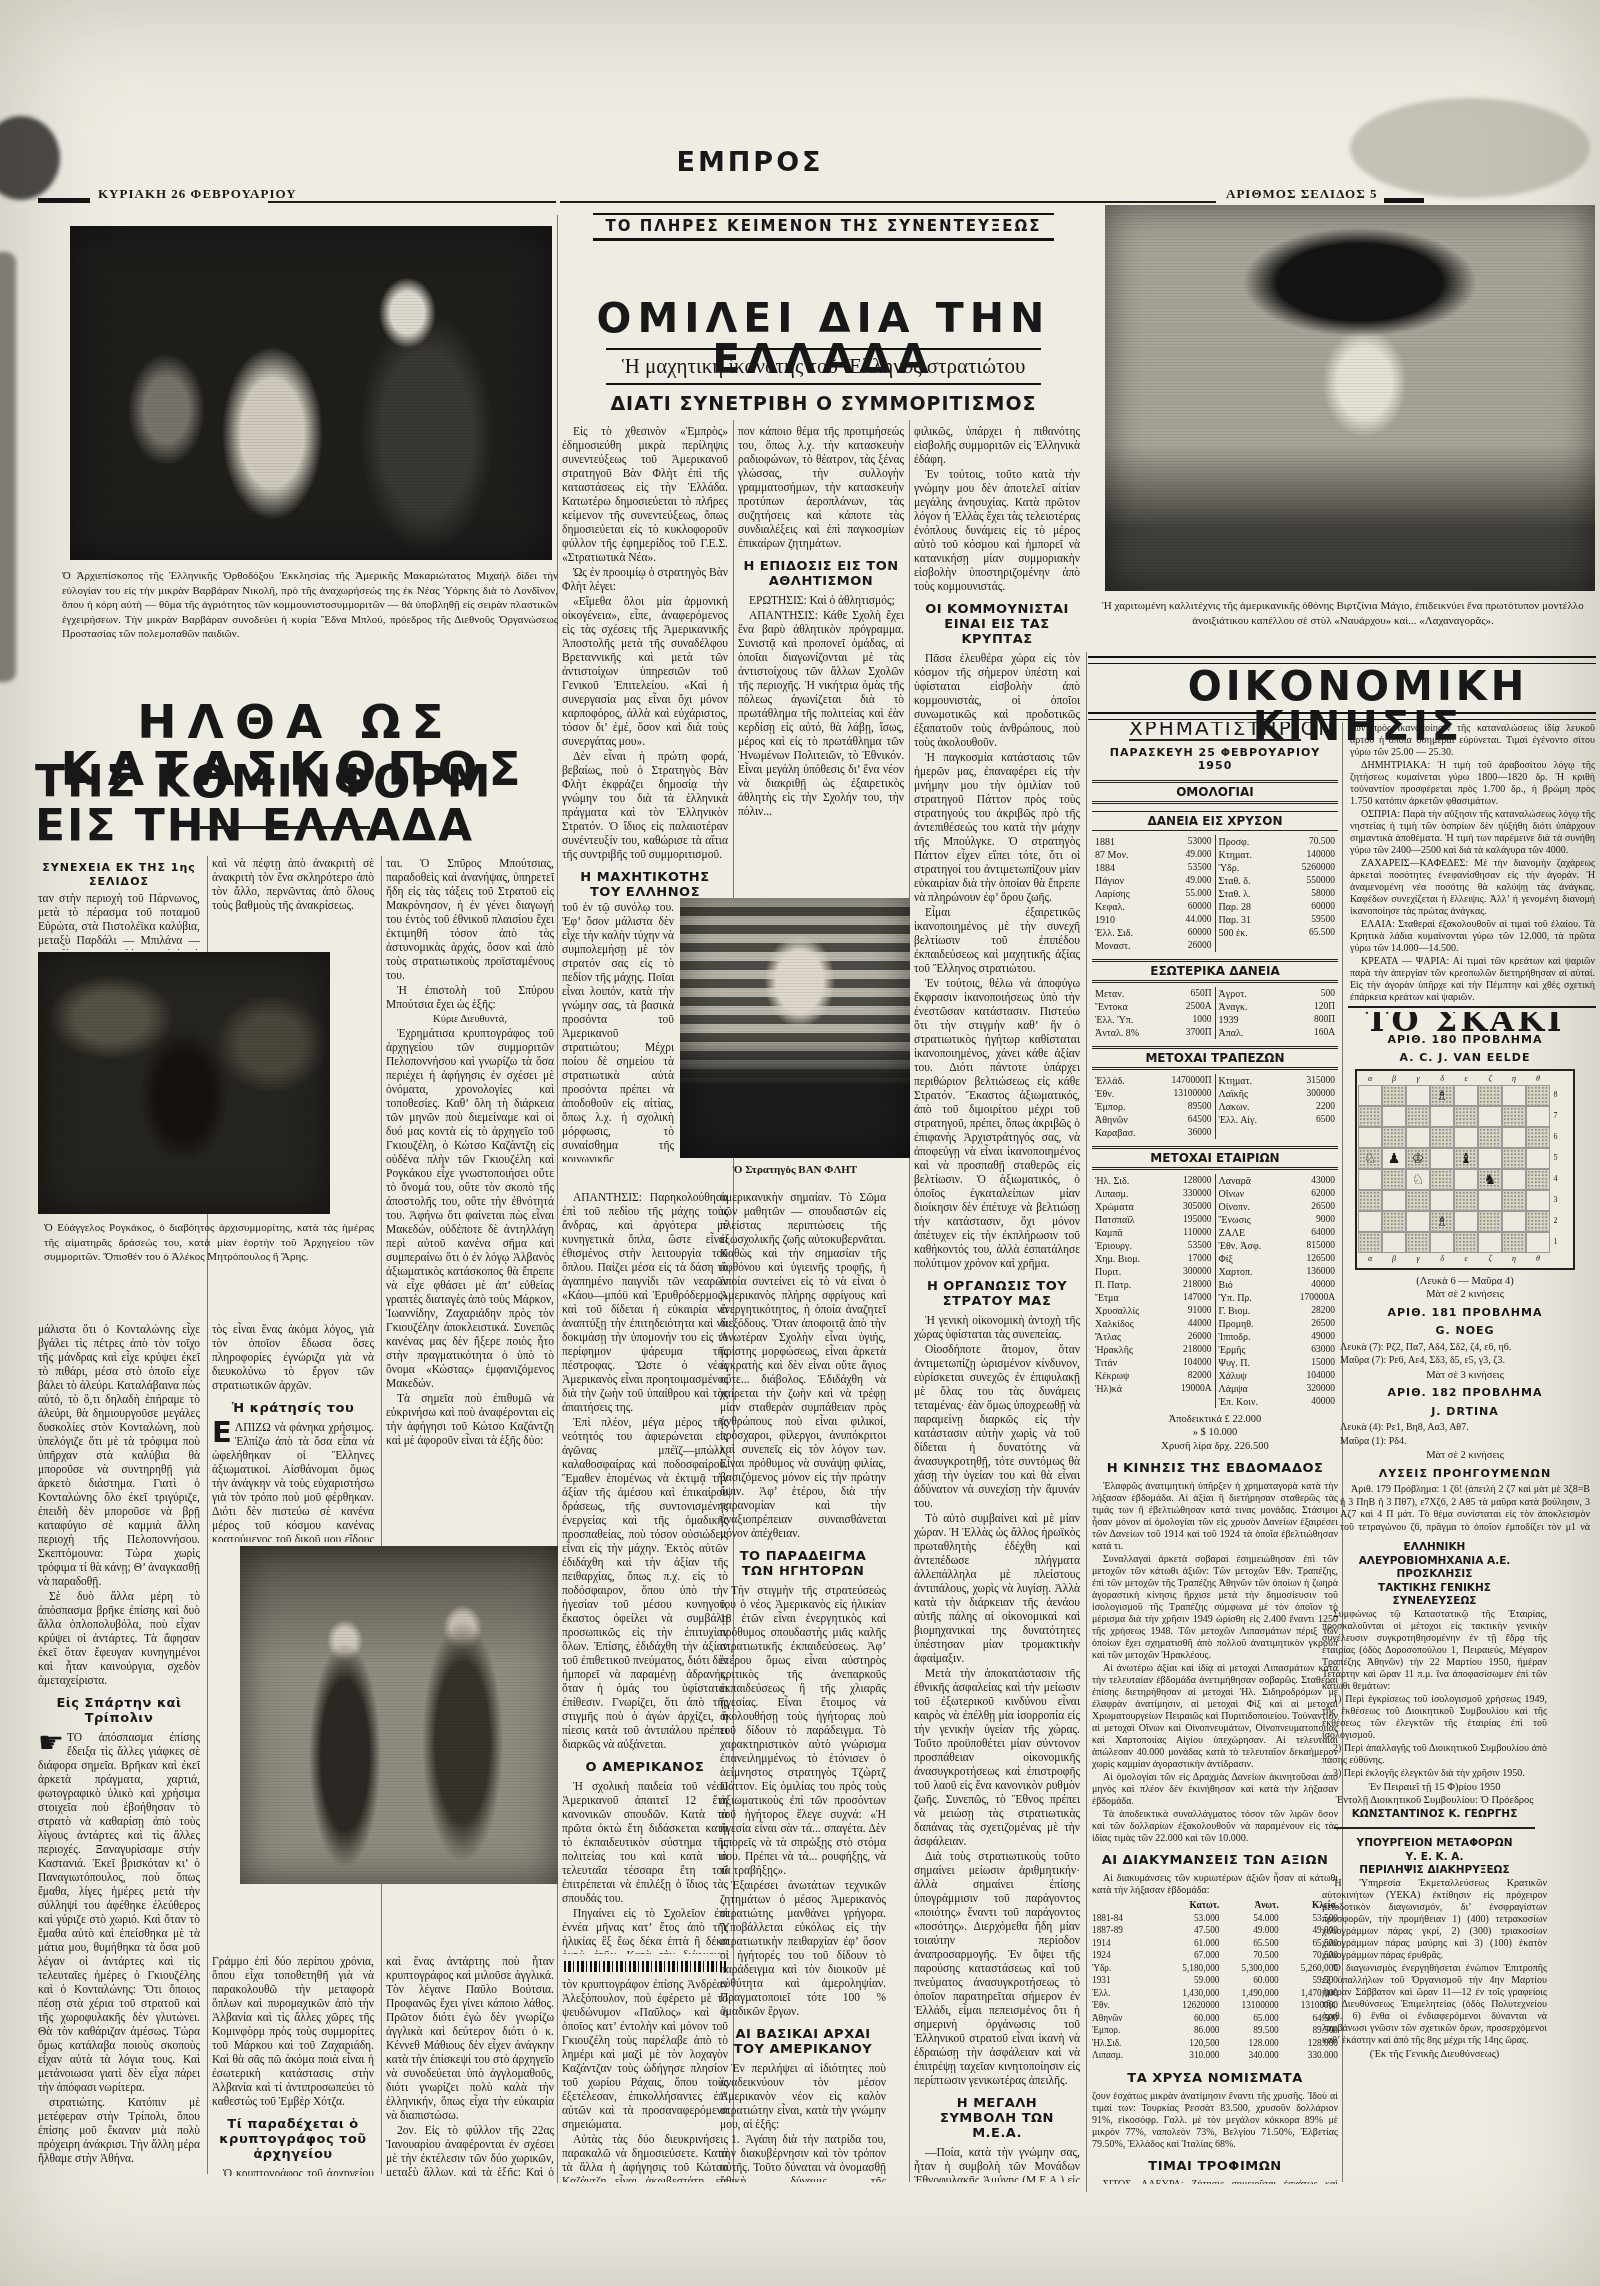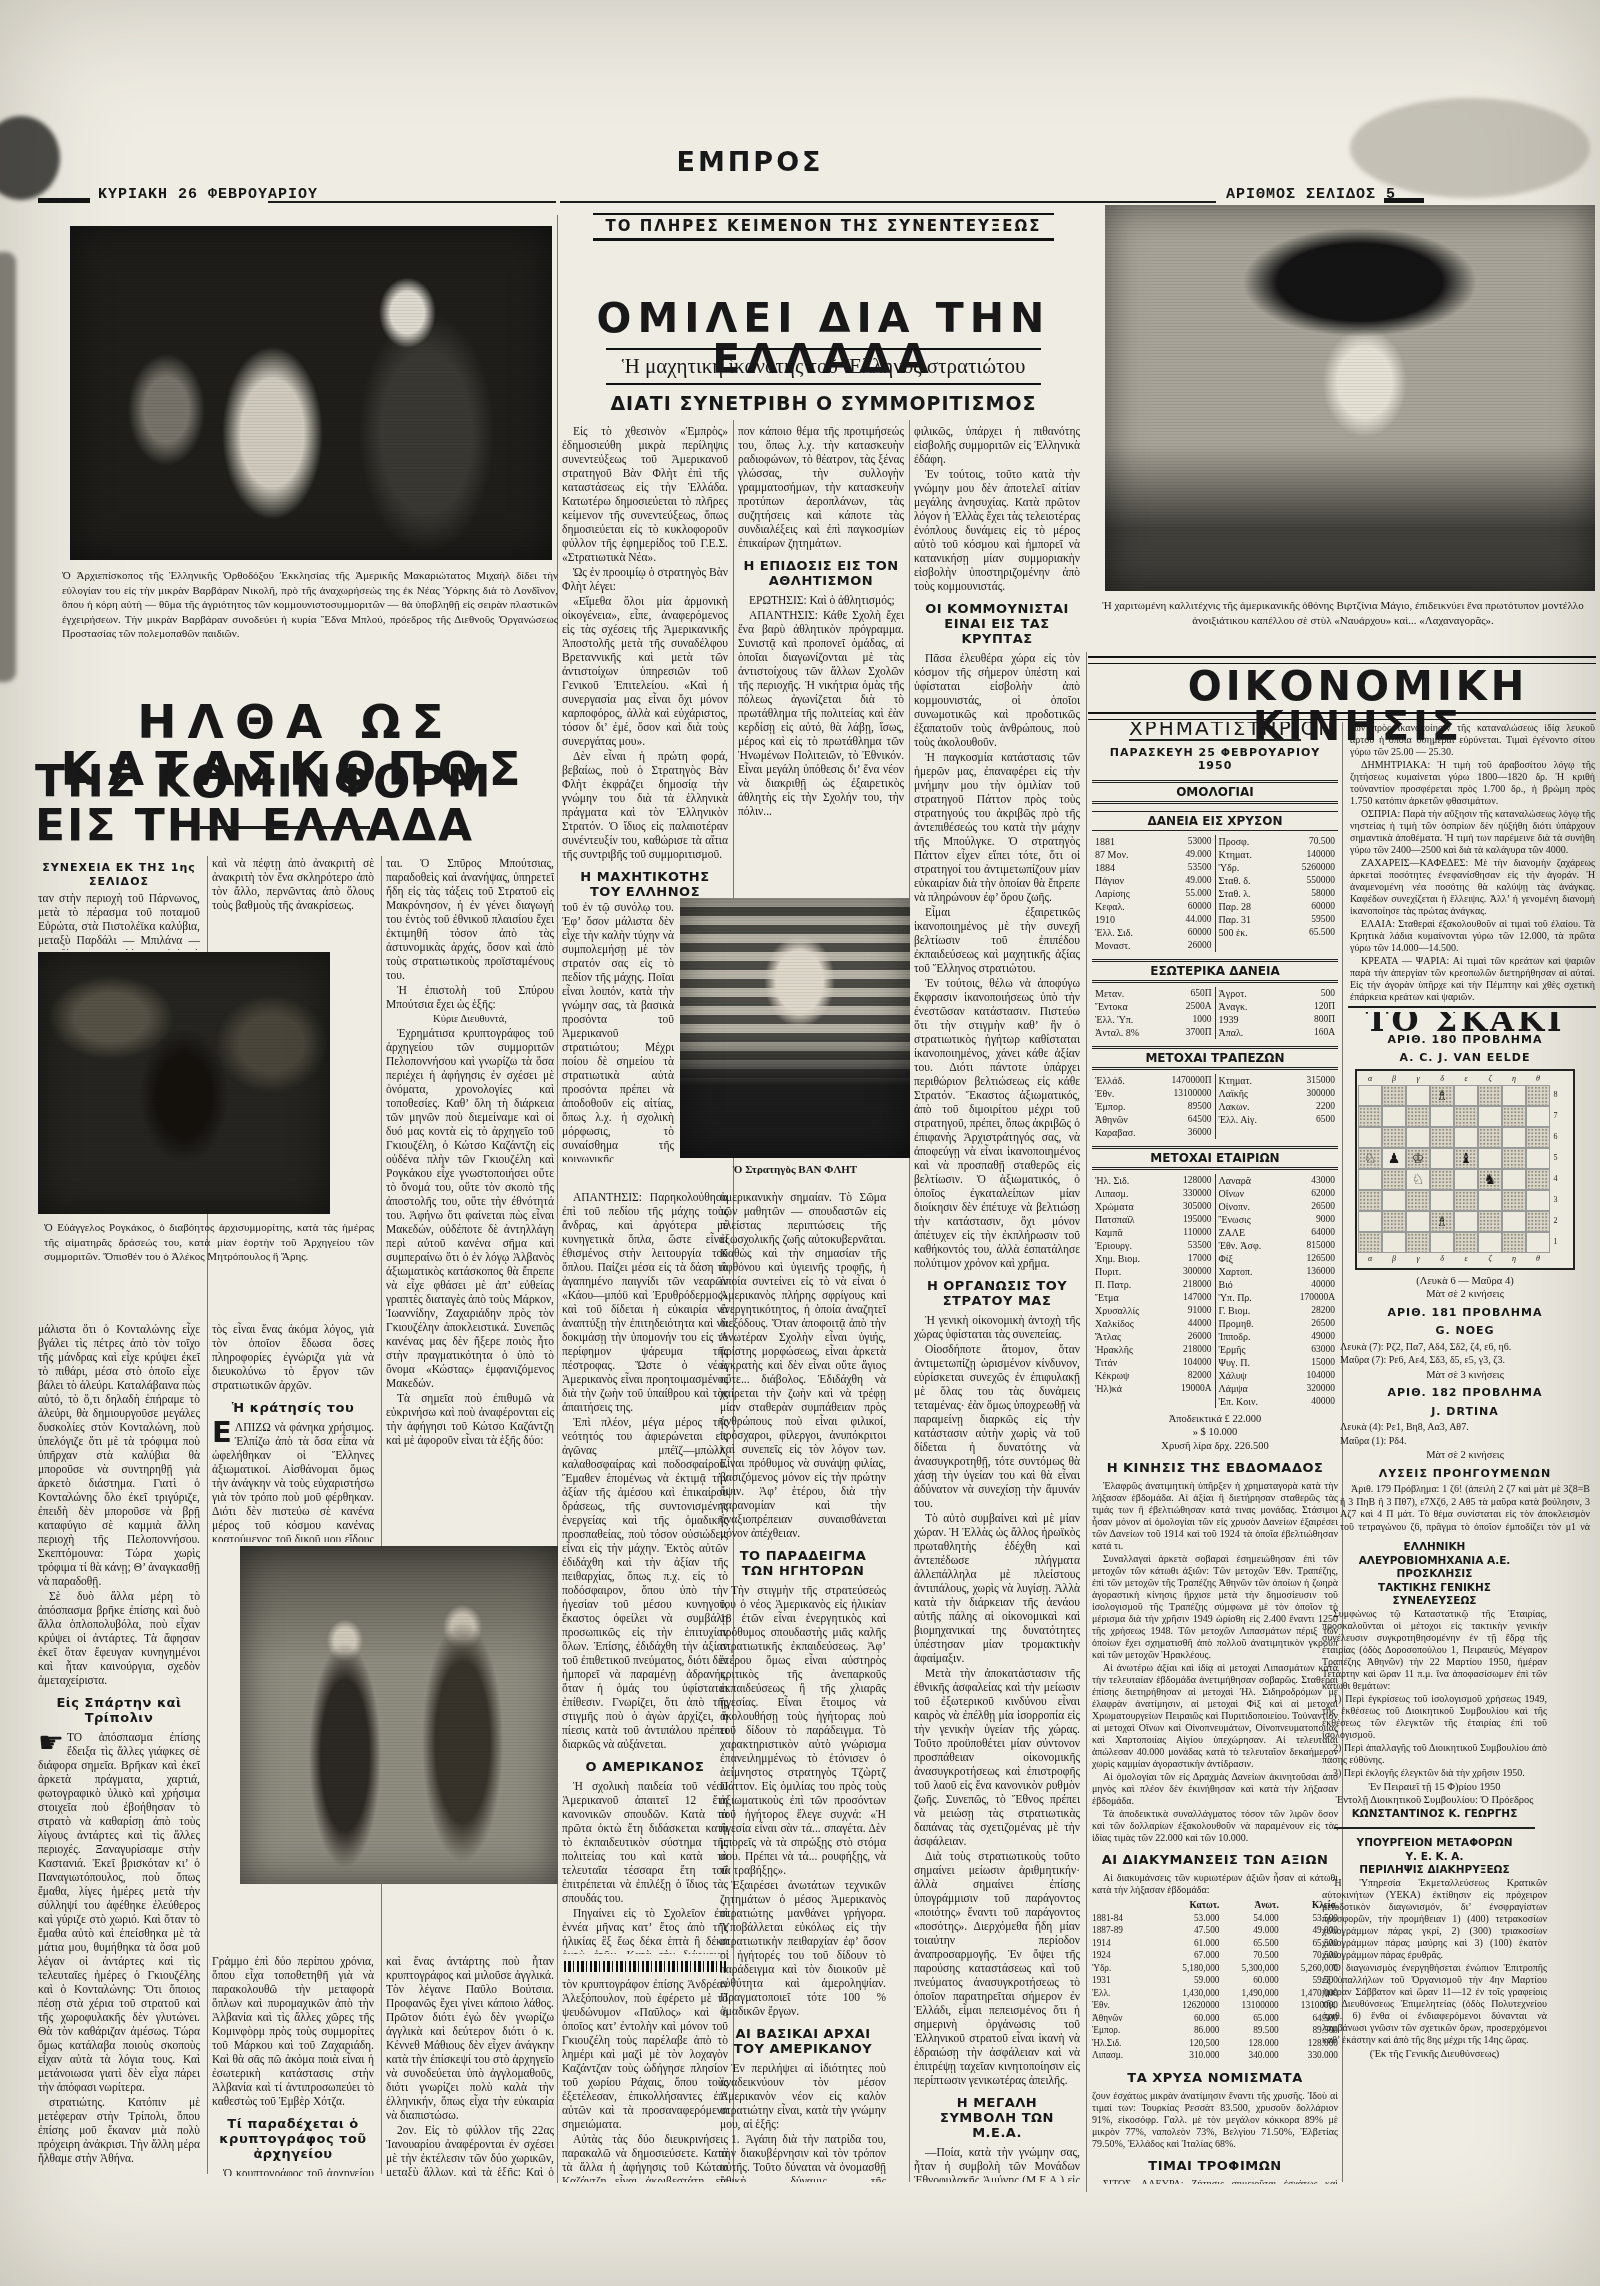--- a/index.html
+++ b/index.html
@@ -2,21 +2,21 @@
 <html><head>
 <meta charset="utf-8">
 <style>
   html,body{margin:0;padding:0;background:#6b6b6b;}
   .page{position:relative;width:1600px;height:2286px;background:#efece3;overflow:hidden;
         font-family:"Liberation Serif",serif;color:#181818;
         box-shadow:inset 0 0 120px rgba(60,55,40,.25);}
   .abs{position:absolute;}
   
   .mast{font-family:"DejaVu Sans",sans-serif;font-weight:bold;font-size:27px;letter-spacing:3px;text-align:center;}
-  .hlab{font-family:Liberation Mono, monospace;font-weight:bold;font-size:15px;letter-spacing:1px;white-space:nowrap;}
+  .hlab{font-family:Liberation Serif, serif;font-weight:bold;font-size:13px;letter-spacing:1px;white-space:nowrap;}
   .bar{background:#141414;}
   .rule{background:#1d1d1d;}
   
   .kickwrap{text-align:center;}
   .kicker{display:inline-block;border-top:2px solid #111;border-bottom:3px solid #111;padding:2px 12px 3px;
           font-family:"DejaVu Sans",sans-serif;font-weight:bold;font-size:15px;letter-spacing:2px;}
   .h-main{font-family:"DejaVu Sans",sans-serif;font-weight:bold;font-size:41px;line-height:1;letter-spacing:6px;text-align:center;}
   .subtwrap{text-align:center;}
   .subt{display:inline-block;border-top:2px solid #111;border-bottom:2px solid #111;padding:4px 16px;font-size:21px;}
   .deck{font-family:"DejaVu Sans",sans-serif;font-weight:bold;font-size:19px;letter-spacing:1px;text-align:center;}

